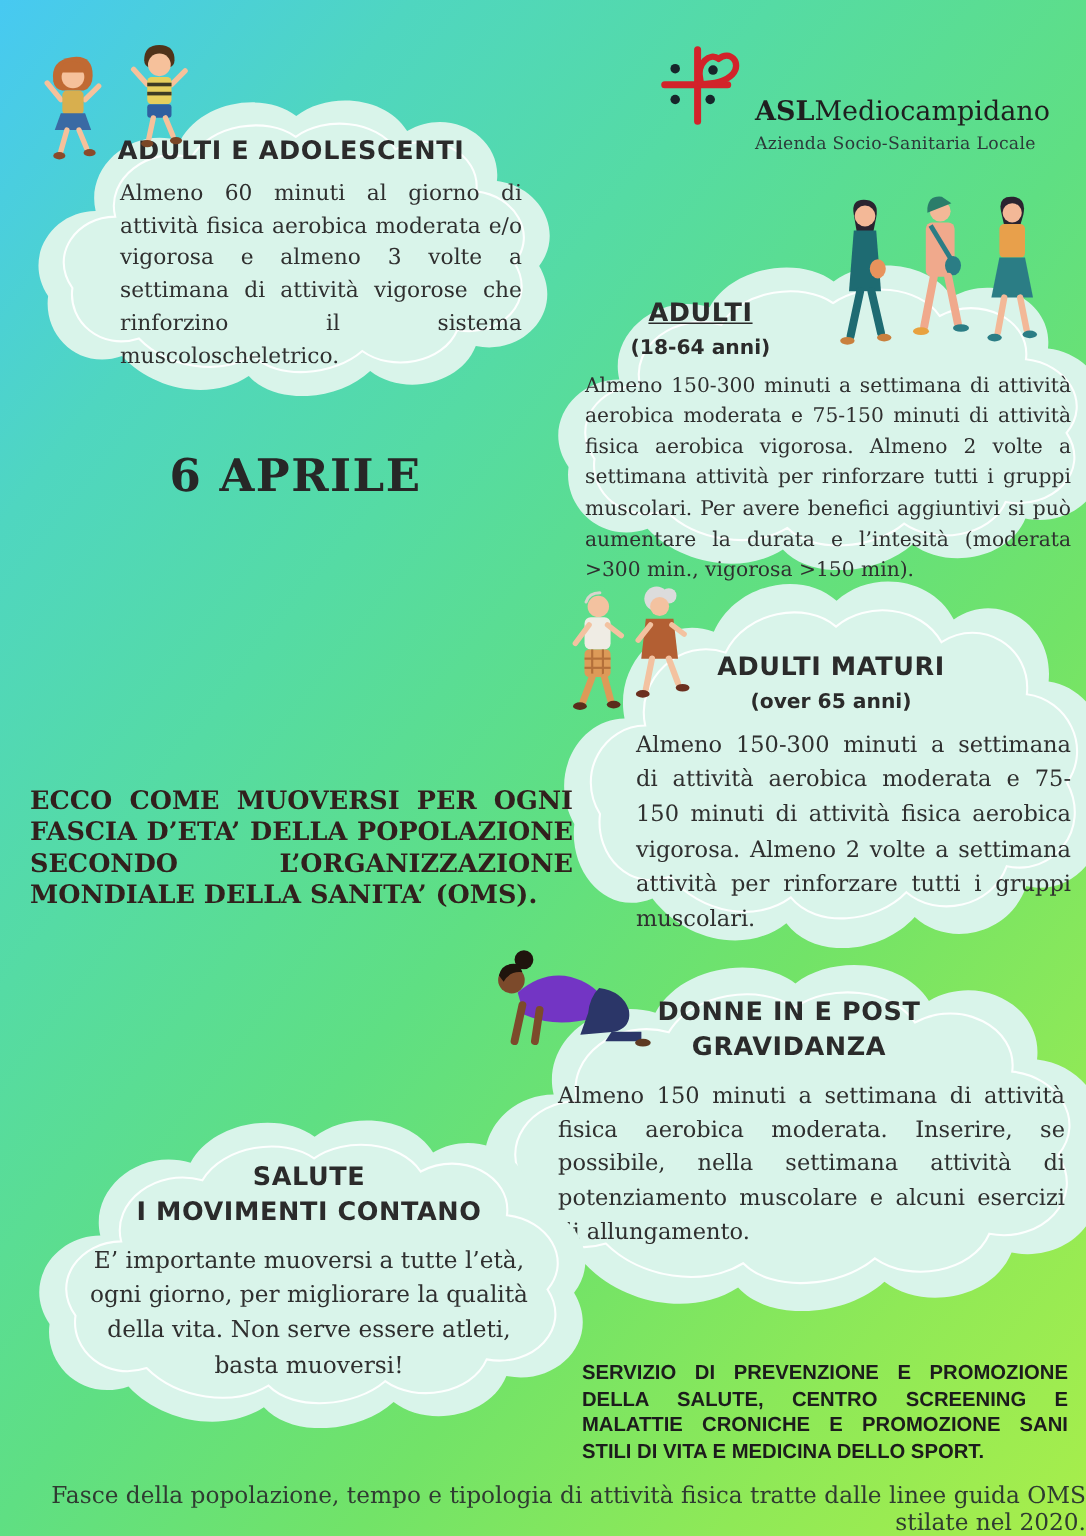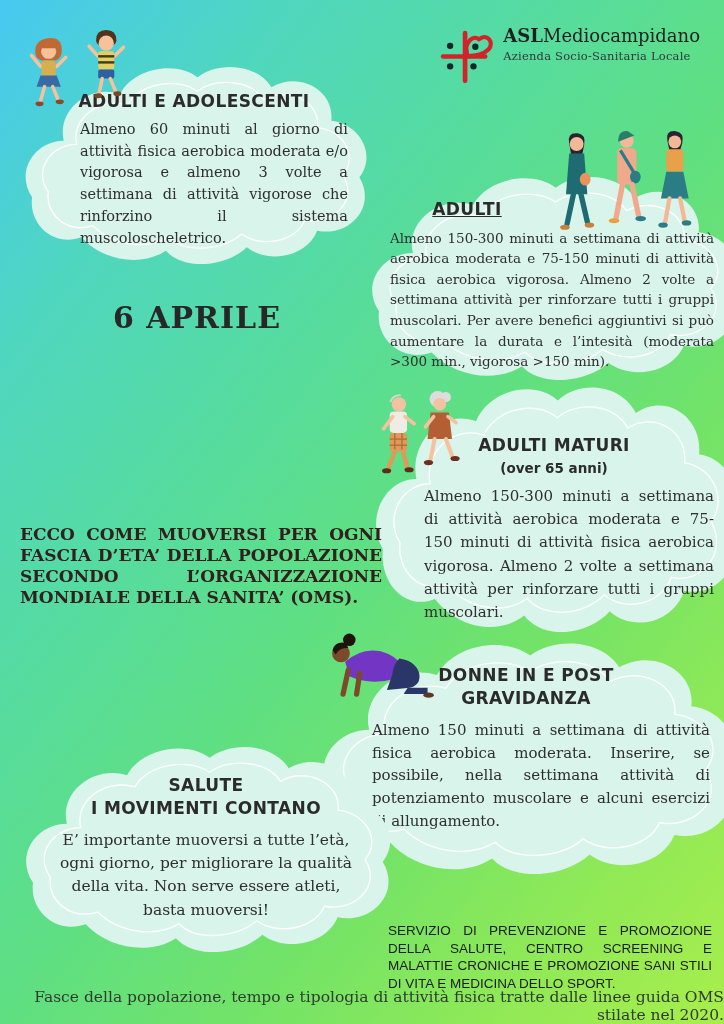--- a/index.html
+++ b/index.html
@@ -36,32 +36,32 @@
   .c4{left:314px;top:640px;width:424px;height:234px;}
   .c4 .cloud-title{margin-top:24px;}
   .c4 .cloud-body{margin:9px 28px 0 58px;font-size:15px;line-height:1.52;}
   
   .c5{left:18px;top:744px;width:376px;height:208px;}
   .c5 .cloud-title{margin-top:30px;}
   .c5 .cloud-body{margin:9px 30px 0 30px;font-size:15.5px;text-align:center;}
   
   .logo{position:absolute;top:26px;right:24px;z-index:3;display:flex;gap:9px;align-items:flex-start;}
   .logo-icon{width:56px;height:62px;flex:0 0 auto;}
-  .logo-name{font-size:18px;color:#1f1f1f;line-height:1.1;}
+  .logo-name{font-size:18px;color:#1f1f1f;line-height:1.1;margin-top:39px;}
   .logo-name b{font-weight:bold;}
   .logo-sub{font-size:11.5px;color:#2c3a3a;margin-top:3px;letter-spacing:.2px;}
   
   .heading{position:absolute;left:12px;top:300px;width:370px;text-align:center;z-index:2;color:#272727;}
   .heading .date{font-size:30px;font-weight:bold;letter-spacing:1px;}
   .heading .big{font-size:28px;font-weight:bold;line-height:1.18;letter-spacing:.4px;margin-top:40px;}
   .intro{position:absolute;left:20px;top:524px;width:362px;z-index:2;
     font-weight:bold;font-size:17px;line-height:1.23;text-align:justify;color:#31201d;}
   .service{position:absolute;left:388px;top:906px;width:324px;z-index:2;
-    font-family:"Liberation Sans",sans-serif;font-weight:normal;font-size:13.5px;line-height:1.3;
-    text-align:justify;color:#1c1c1c;margin-top:16px;}
+    font-family:"Liberation Sans",sans-serif;font-weight:bold;font-size:13.5px;line-height:1.3;
+    text-align:justify;color:#1c1c1c;}
   .footer{position:absolute;left:0;right:0;top:988px;z-index:2;text-align:right;
     font-size:15.5px;color:#2f3b31;padding-left:11px;}
   
   .illus{position:absolute;z-index:3;}
   .illus-kids{left:26px;top:24px;width:114px;height:96px;}
   .illus-walkers{left:550px;top:128px;width:160px;height:128px;}
   .illus-elderly{left:374px;top:388px;width:108px;height:94px;}
   .illus-yoga{left:318px;top:630px;width:120px;height:76px;}
 </style>
 </head>
@@ -121,20 +121,21 @@
     <ellipse cx="89" cy="69" rx="4" ry="2.4" fill="#7a4626"></ellipse>
   </svg>
 
   <div class="cloud c2">
       <svg class="cloud-shape" viewBox="0 0 100 60" preserveAspectRatio="none" aria-hidden="true">
         <path class="cloud-fill" d="M18,52 C10,55 3,48 4,40 C-1,32 5,23 13,23 C11,14 20,6 29,9 C33,1 45,-1 51,4 C57,-1 68,0 72,7 C80,2 90,8 89,17 C97,18 102,27 97,34 C102,43 94,52 85,50 C82,58 71,60 65,55 C59,61 47,62 42,56 C35,61 24,59 18,52 Z"></path>
         <path class="cloud-outline" d="M18,52 C10,55 3,48 4,40 C-1,32 5,23 13,23 C11,14 20,6 29,9 C33,1 45,-1 51,4 C57,-1 68,0 72,7 C80,2 90,8 89,17 C97,18 102,27 97,34 C102,43 94,52 85,50 C82,58 71,60 65,55 C59,61 47,62 42,56 C35,61 24,59 18,52 Z" transform="translate(50,30) scale(0.9,0.84) translate(-50,-30)"></path>
       </svg>
     <div class="cloud-content">
       <div class="cloud-title">ADULTI</div>
+      <div class="cloud-age">(18-64 anni)</div>
       <div class="cloud-body">Almeno 150-300 minuti a settimana di attività aerobica moderata e 75-150 minuti di attività fisica aerobica vigorosa. Almeno 2 volte a settimana attività per rinforzare tutti i gruppi muscolari. Per avere benefici aggiuntivi si può aumentare la durata e l’intesità (moderata &gt;300 min., vigorosa &gt;150 min).</div>
     </div>
   </div>
   <svg class="illus illus-walkers" viewBox="0 0 150 120" aria-hidden="true">
     <path d="M18,14 Q16,4 26,5 Q34,6 32,16 L30,26 L20,26 Z" fill="#2a2430"></path>
     <circle cx="25" cy="15" r="6.5" fill="#f3b897"></circle>
     <path d="M18,24 L32,24 L35,62 L15,62 Z" fill="#1e6b72"></path>
     <ellipse cx="33" cy="48" rx="5" ry="6" fill="#e8935c"></ellipse>
     <line x1="22" y1="62" x2="16" y2="90" stroke="#1e6b72" stroke-width="5" stroke-linecap="round"></line>
     <line x1="29" y1="62" x2="35" y2="88" stroke="#1e6b72" stroke-width="5" stroke-linecap="round"></line>

